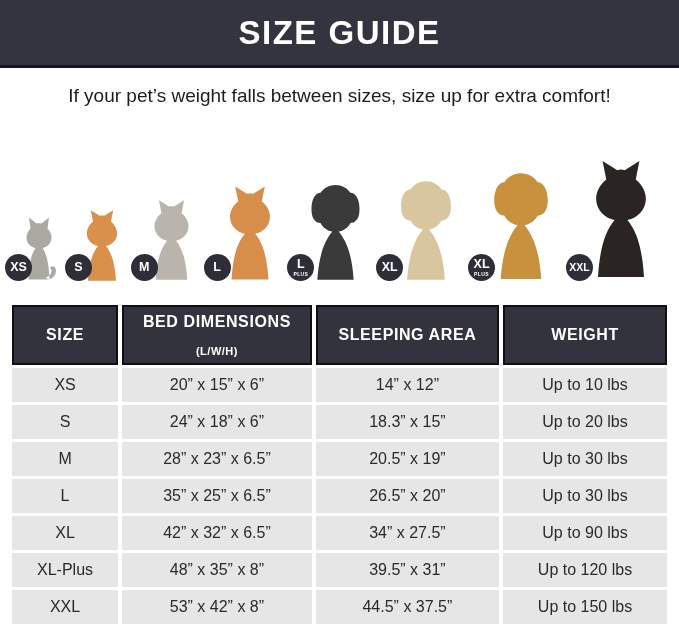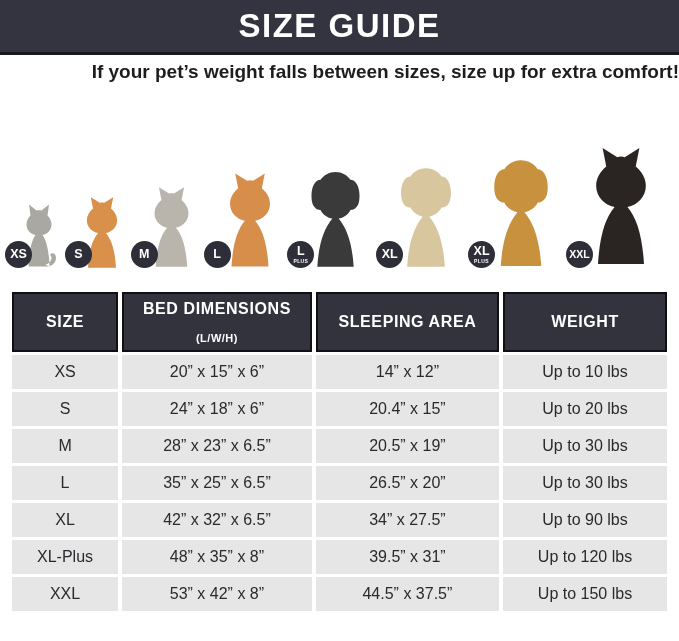--- a/index.html
+++ b/index.html
@@ -5,41 +5,41 @@
   * { box-sizing: border-box; margin: 0; padding: 0; }
   html, body { width: 679px; height: 641px; }
   body {
     background: #ffffff;
     font-family: "Liberation Sans", sans-serif;
     overflow: hidden;
   }
 
   
   .banner {
-    height: 55px;
+    height: 68px;
     background: #343440;
     border-bottom: 3px solid #17171e;
     display: flex;
     align-items: center;
     justify-content: center;
   }
   .banner-title {
     color: #ffffff;
     font-size: 33px;
     font-weight: 800;
     letter-spacing: 1.5px;
   }
 
   
   .subtitle {
-    text-align: right;
-    padding-top: 6px;
+    text-align: center;
+    padding-top: 17px;
     height: 44px;
     font-size: 19px;
-    font-weight: 700;
+    font-weight: 400;
     color: #1d1d1f;
   }
 
   
   .animals {
     height: 188px;
     display: flex;
     align-items: flex-end;
     justify-content: space-between;
     padding: 0 12px 18px 14px;
@@ -240,21 +240,21 @@
   <tbody>
     <tr>
       <td>XS</td>
       <td>20” x 15” x 6”</td>
       <td>14” x 12”</td>
       <td>Up to 10 lbs</td>
     </tr>
     <tr>
       <td>S</td>
       <td>24” x 18” x 6”</td>
-      <td>20.4” x 15”</td>
+      <td>18.3” x 15”</td>
       <td>Up to 20 lbs</td>
     </tr>
     <tr>
       <td>M</td>
       <td>28” x 23” x 6.5”</td>
       <td>20.5” x 19”</td>
       <td>Up to 30 lbs</td>
     </tr>
     <tr>
       <td>L</td>

